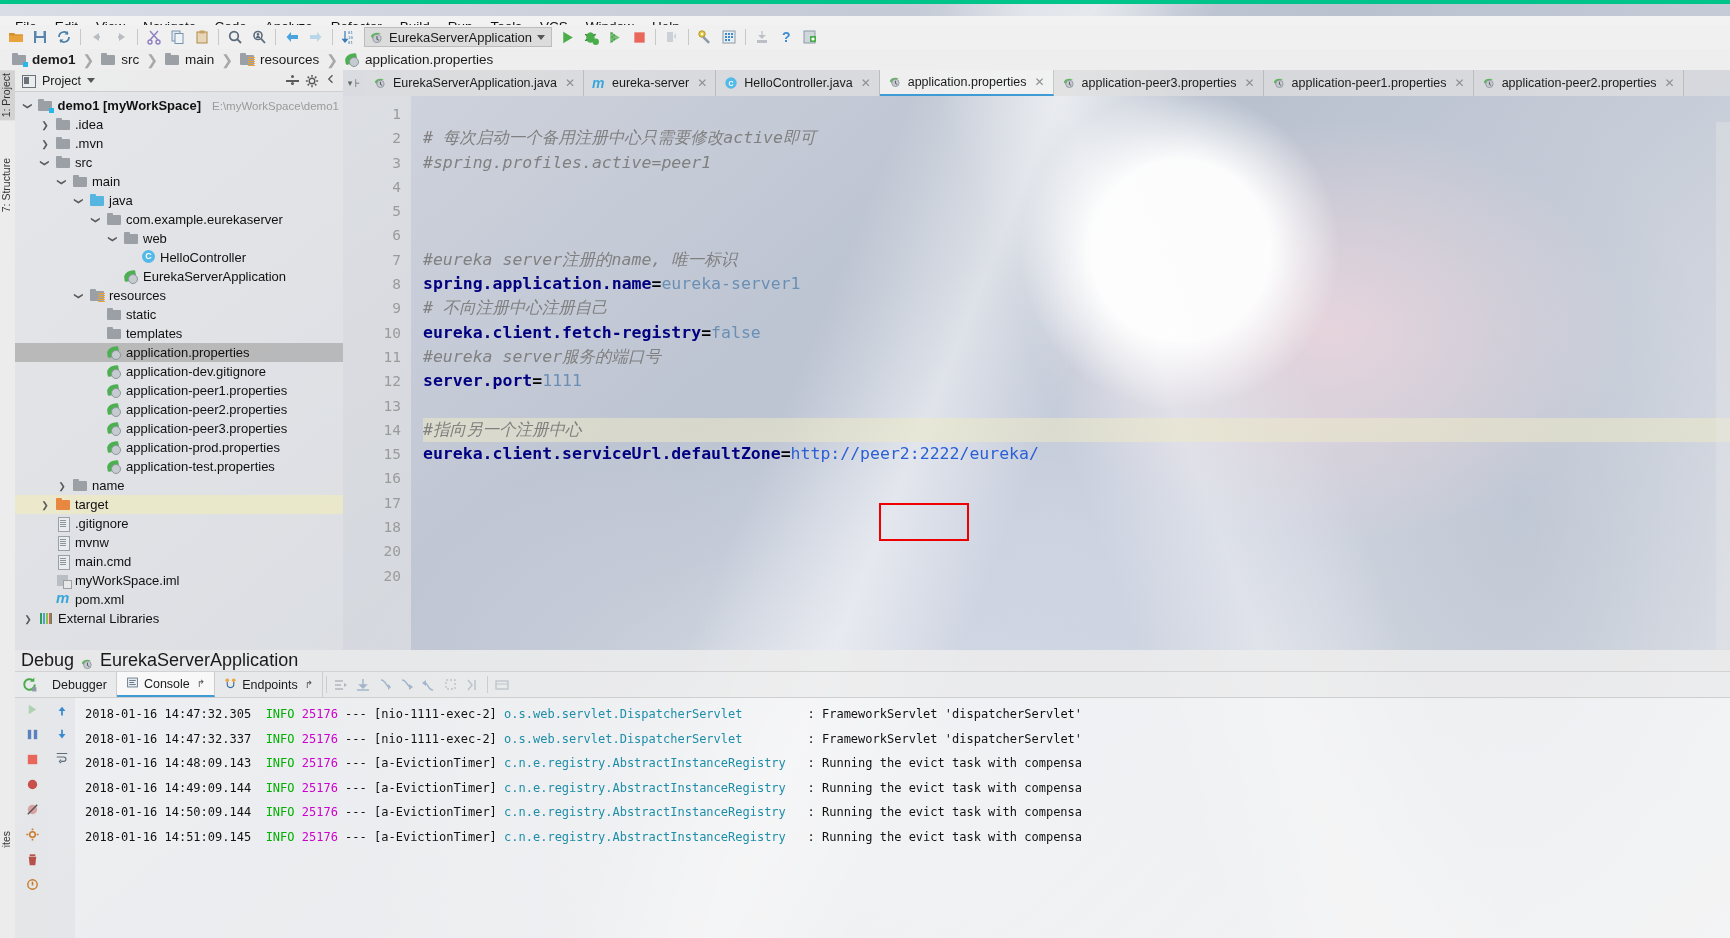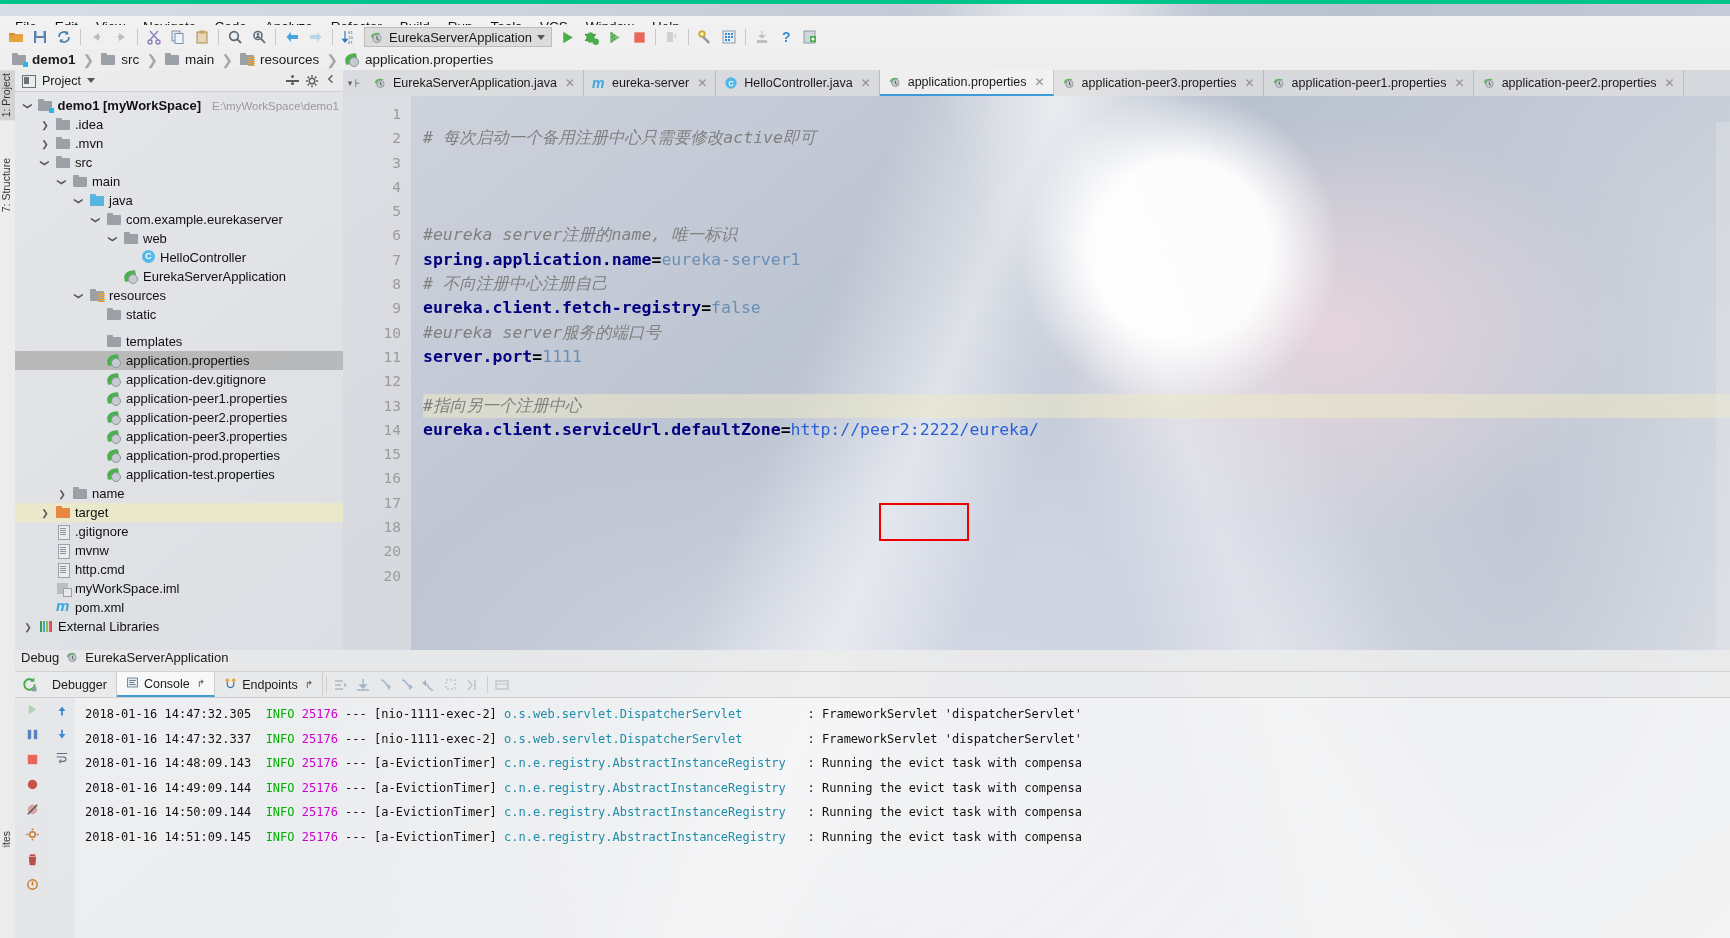--- a/index.html
+++ b/index.html
@@ -172,22 +172,22 @@
     position:absolute;left:536px;top:407px;width:90px;height:38px;
     border:2px solid #ef0000; z-index:32; pointer-events:none;
   }
 
   
   .rightgutter{position:absolute;top:26px;right:0;width:14px;height:554px;background:rgba(232,232,232,.35);}
 
   
   .debugwin{position:absolute;top:650px;left:15px;width:1715px;height:288px;z-index:31;background:rgba(240,240,240,.55);}
   .debughdr{
-    height:22px;display:flex;align-items:flex-start;gap:6px;padding-left:6px;
-    background:rgba(235,235,235,.75); font-size:13px;border-bottom:1px solid #d2d2d2;
+    height:22px;display:flex;align-items:flex-end;gap:6px;padding-left:6px;
+    background:rgba(235,235,235,.75); font-size:18px;border-bottom:1px solid #d2d2d2;
   }
   .dbgtabs{
     height:26px;display:flex;align-items:stretch;background:rgba(238,238,238,.7);
     border-bottom:1px solid #cfcfcf;
   }
   .dbgrerun{width:28px;display:flex;align-items:center;justify-content:center;}
   .dtab{
     display:flex;align-items:center;gap:5px;padding:0 9px;font-size:12.5px;
     border-right:1px solid #cdcdcd; color:#1b1b1b;
   }
@@ -539,21 +539,21 @@
           <span class="ic folder res">
             <i class="bars"></i>
           </span>
           <span class="lbl">resources</span>
         </div>
         <div class="row" style="padding-left: 74px;">
           <span class="arrow empty"></span>
           <span class="ic folder"></span>
           <span class="lbl">static</span>
         </div>
-        <div class="row" style="padding-left: 74px; margin-top: 8px;">
+        <div class="row" style="padding-left: 74px;">
           <span class="arrow empty"></span>
           <span class="ic folder"></span>
           <span class="lbl">templates</span>
         </div>
         <div class="row sel" style="padding-left: 74px;">
           <span class="arrow empty"></span>
           <span class="ic spring"></span>
           <span class="lbl">application.properties</span>
         </div>
         <div class="row" style="padding-left: 74px;">
@@ -602,21 +602,21 @@
           <span class="lbl">.gitignore</span>
         </div>
         <div class="row" style="padding-left: 23px;">
           <span class="arrow empty"></span>
           <span class="ic doc"></span>
           <span class="lbl">mvnw</span>
         </div>
         <div class="row" style="padding-left: 23px;">
           <span class="arrow empty"></span>
           <span class="ic doc"></span>
-          <span class="lbl">http.cmd</span>
+          <span class="lbl">main.cmd</span>
         </div>
         <div class="row" style="padding-left: 23px;">
           <span class="arrow empty"></span>
           <span class="ic iml"></span>
           <span class="lbl">myWorkSpace.iml</span>
         </div>
         <div class="row" style="padding-left: 23px;">
           <span class="arrow empty"></span>
           <span class="ic mvn"></span>
           <span class="lbl">pom.xml</span>
@@ -716,20 +716,21 @@
           <div>15</div>
           <div>16</div>
           <div>17</div>
           <div>18</div>
           <div>20</div>
           <div>20</div>
         </div>
       <div class="codebody" id="codebody">
           <div class="cl">&nbsp;</div>
           <div class="cl"><span class="cmt"># 每次启动一个备用注册中心只需要修改active即可</span></div>
+          <div class="cl"><span class="cmt">#spring.profiles.active=peer1</span></div>
           <div class="cl">&nbsp;</div>
           <div class="cl">&nbsp;</div>
           <div class="cl">&nbsp;</div>
           <div class="cl"><span class="cmt">#eureka server注册的name, 唯一标识</span></div>
           <div class="cl"><span class="key">spring.application.name</span><span class="eq">=</span><span class="val">eureka-server1</span></div>
           <div class="cl"><span class="cmt"># 不向注册中心注册自己</span></div>
           <div class="cl"><span class="key">eureka.client.fetch-registry</span><span class="eq">=</span><span class="val">false</span></div>
           <div class="cl"><span class="cmt">#eureka server服务的端口号</span></div>
           <div class="cl"><span class="key">server.port</span><span class="eq">=</span><span class="val">1111</span></div>
           <div class="cl">&nbsp;</div>

